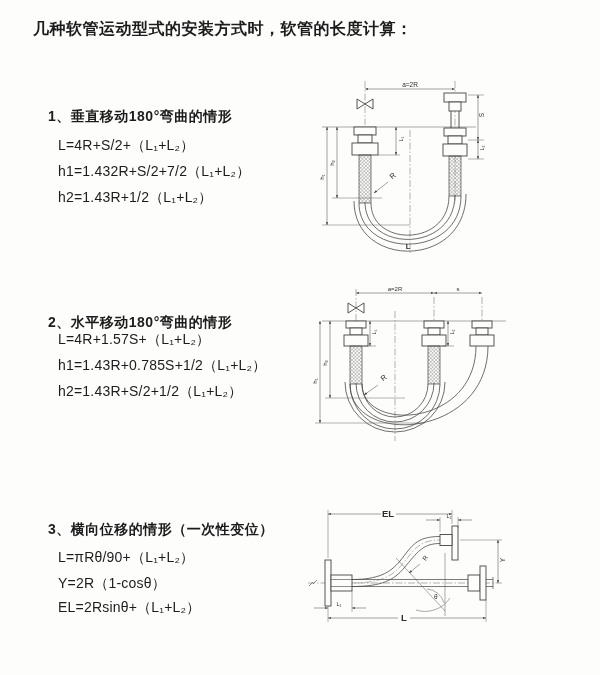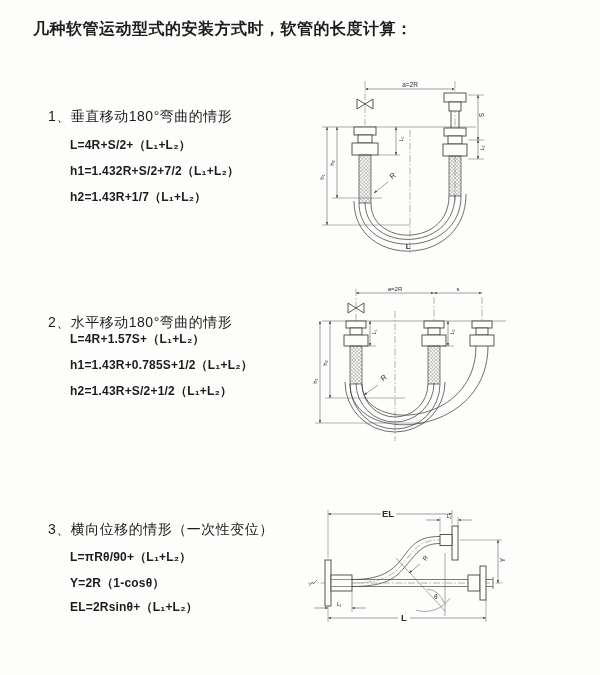--- a/index.html
+++ b/index.html
@@ -4,38 +4,38 @@
 <style>
   html,body{margin:0;padding:0;}
   body{
     width:600px;height:675px;position:relative;background:#fdfdfc;
     font-family:"Liberation Sans","DejaVu Sans",sans-serif;color:#1c1c1c;overflow:hidden;
   }
   .page-title{
     position:absolute;left:33px;top:19px;font-size:16px;font-weight:bold;letter-spacing:.5px;white-space:nowrap;
   }
   .sec-heading{
-    position:absolute;font-size:14px;font-weight:normal;letter-spacing:.5px;white-space:nowrap;
+    position:absolute;font-size:14px;font-weight:bold;letter-spacing:.5px;white-space:nowrap;
   }
   .formula{
-    position:absolute;left:70px;font-size:12px;font-weight:700;white-space:nowrap;letter-spacing:.2px;
+    position:absolute;left:58px;font-size:14px;font-weight:400;white-space:nowrap;letter-spacing:.2px;
   }
   .diagram{position:absolute;}
   svg{display:block;}
   svg text{fill:#2e2e2e;font-family:"Liberation Sans","DejaVu Sans",sans-serif;}
 </style>
 </head>
 <body>
 
 <div class="page-title">几种软管运动型式的安装方式时，软管的长度计算：</div>
 
 <div class="sec-heading" style="left:48px;top:108px">1、垂直移动180°弯曲的情形</div>
 <div class="formula" style="top:137px">L=4R+S/2+（L₁+L₂）</div>
 <div class="formula" style="top:163px">h1=1.432R+S/2+7/2（L₁+L₂）</div>
-<div class="formula" style="top:189px">h2=1.43R+1/7（L₁+L₂）</div>
+<div class="formula" style="top:189px">h2=1.43R+1/2（L₁+L₂）</div>
 
 <div class="sec-heading" style="left:48px;top:314px">2、水平移动180°弯曲的情形</div>
 <div class="formula" style="top:331px">L=4R+1.57S+（L₁+L₂）</div>
 <div class="formula" style="top:357px">h1=1.43R+0.785S+1/2（L₁+L₂）</div>
 <div class="formula" style="top:383px">h2=1.43R+S/2+1/2（L₁+L₂）</div>
 
 <div class="sec-heading" style="left:48px;top:521px">3、横向位移的情形（一次性变位）</div>
 <div class="formula" style="top:549px">L=πRθ/90+（L₁+L₂）</div>
 <div class="formula" style="top:575px">Y=2R（1-cosθ）</div>
 <div class="formula" style="top:599px">EL=2Rsinθ+（L₁+L₂）</div>

